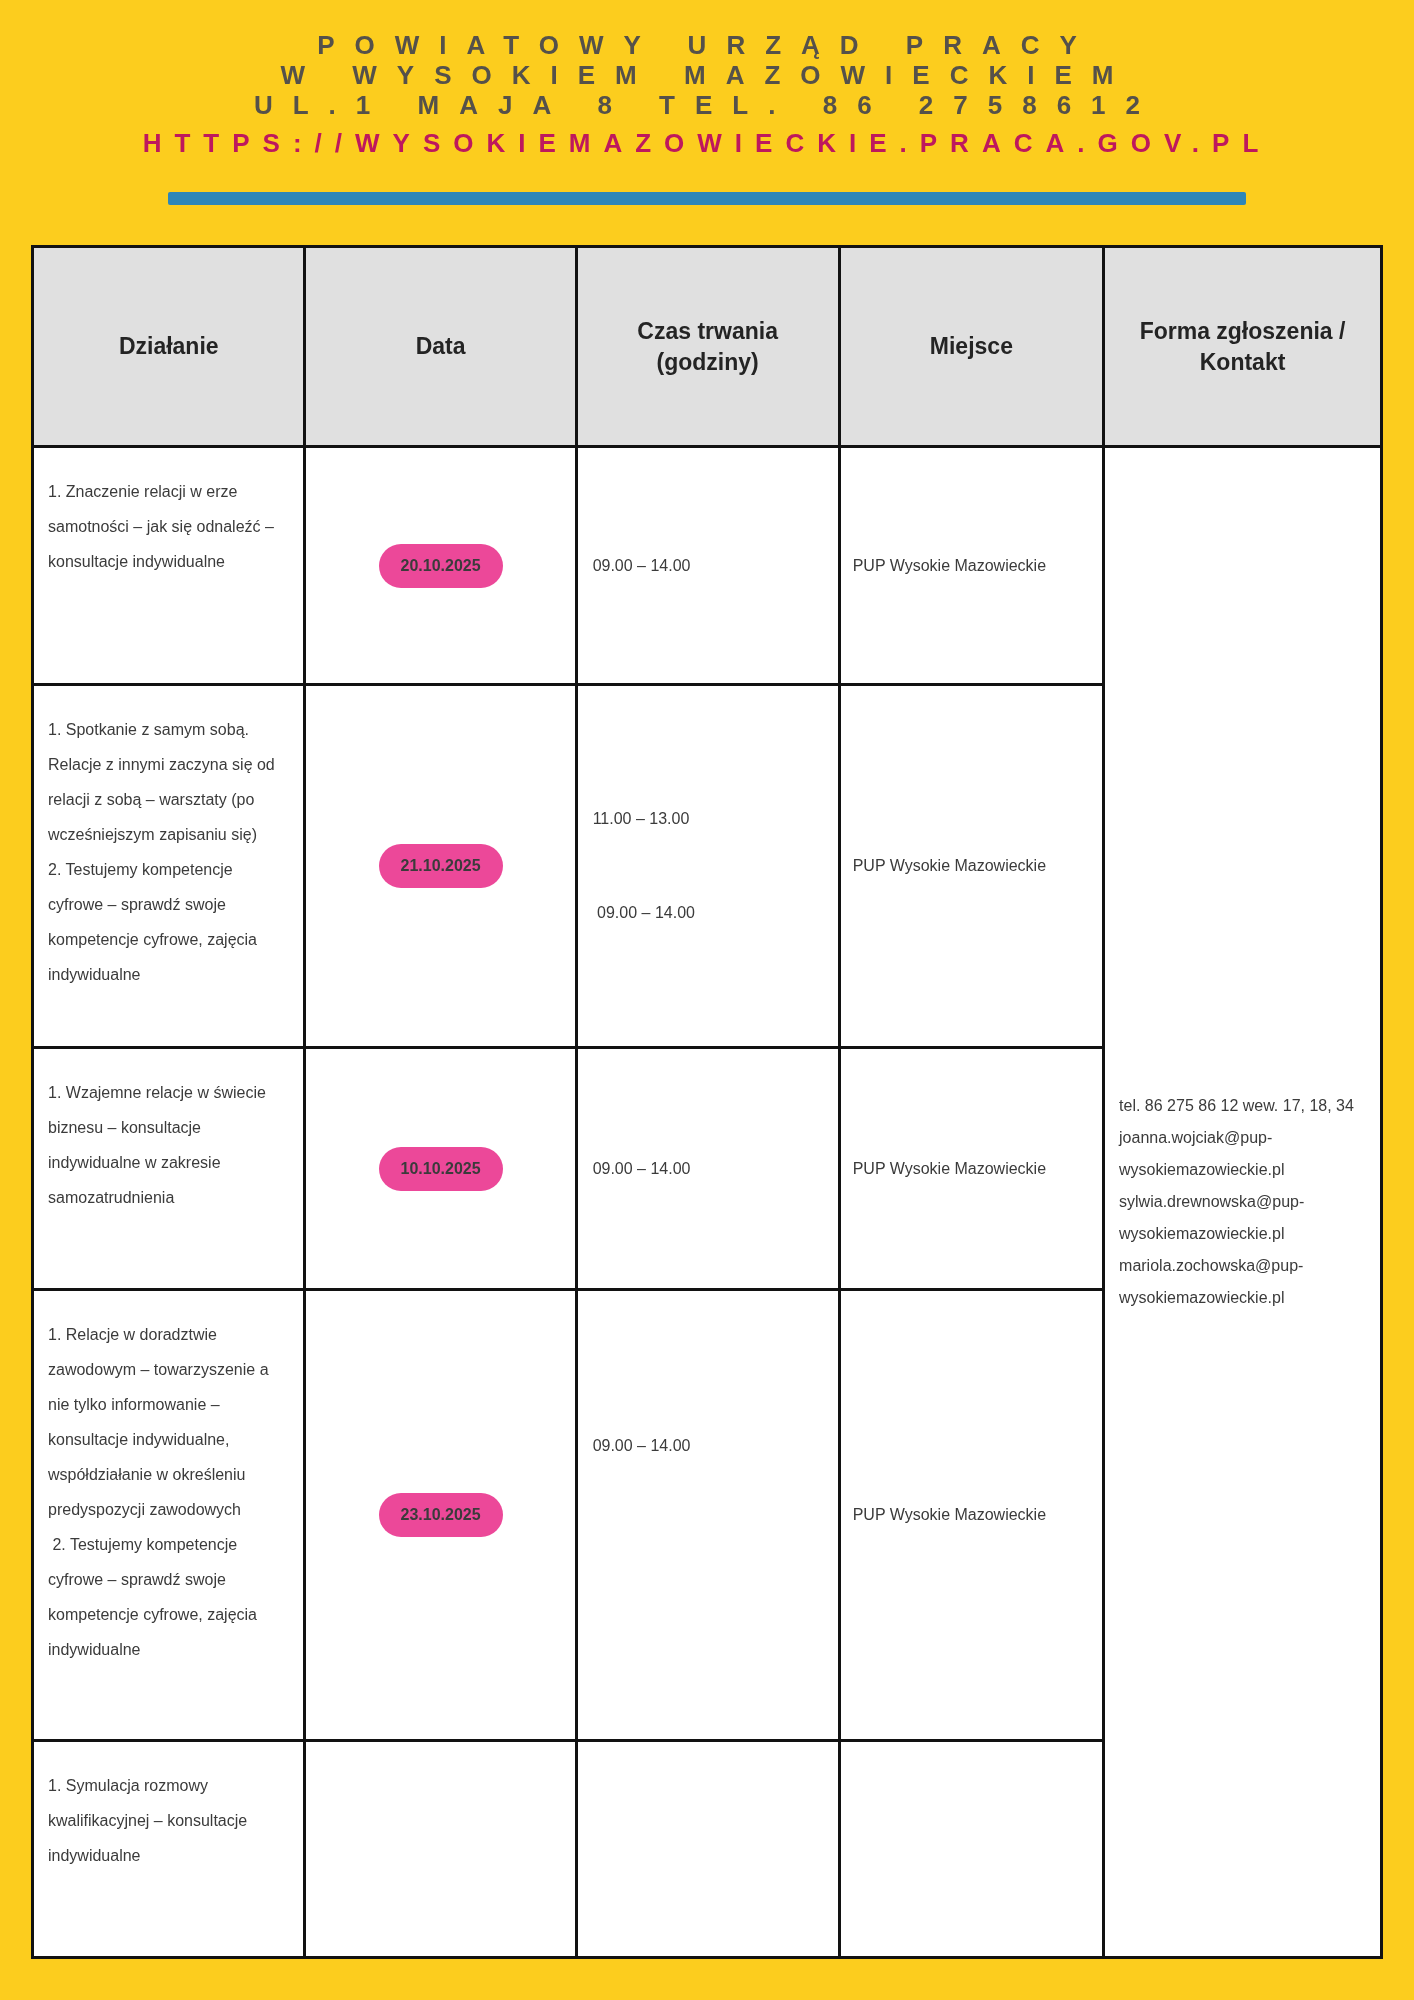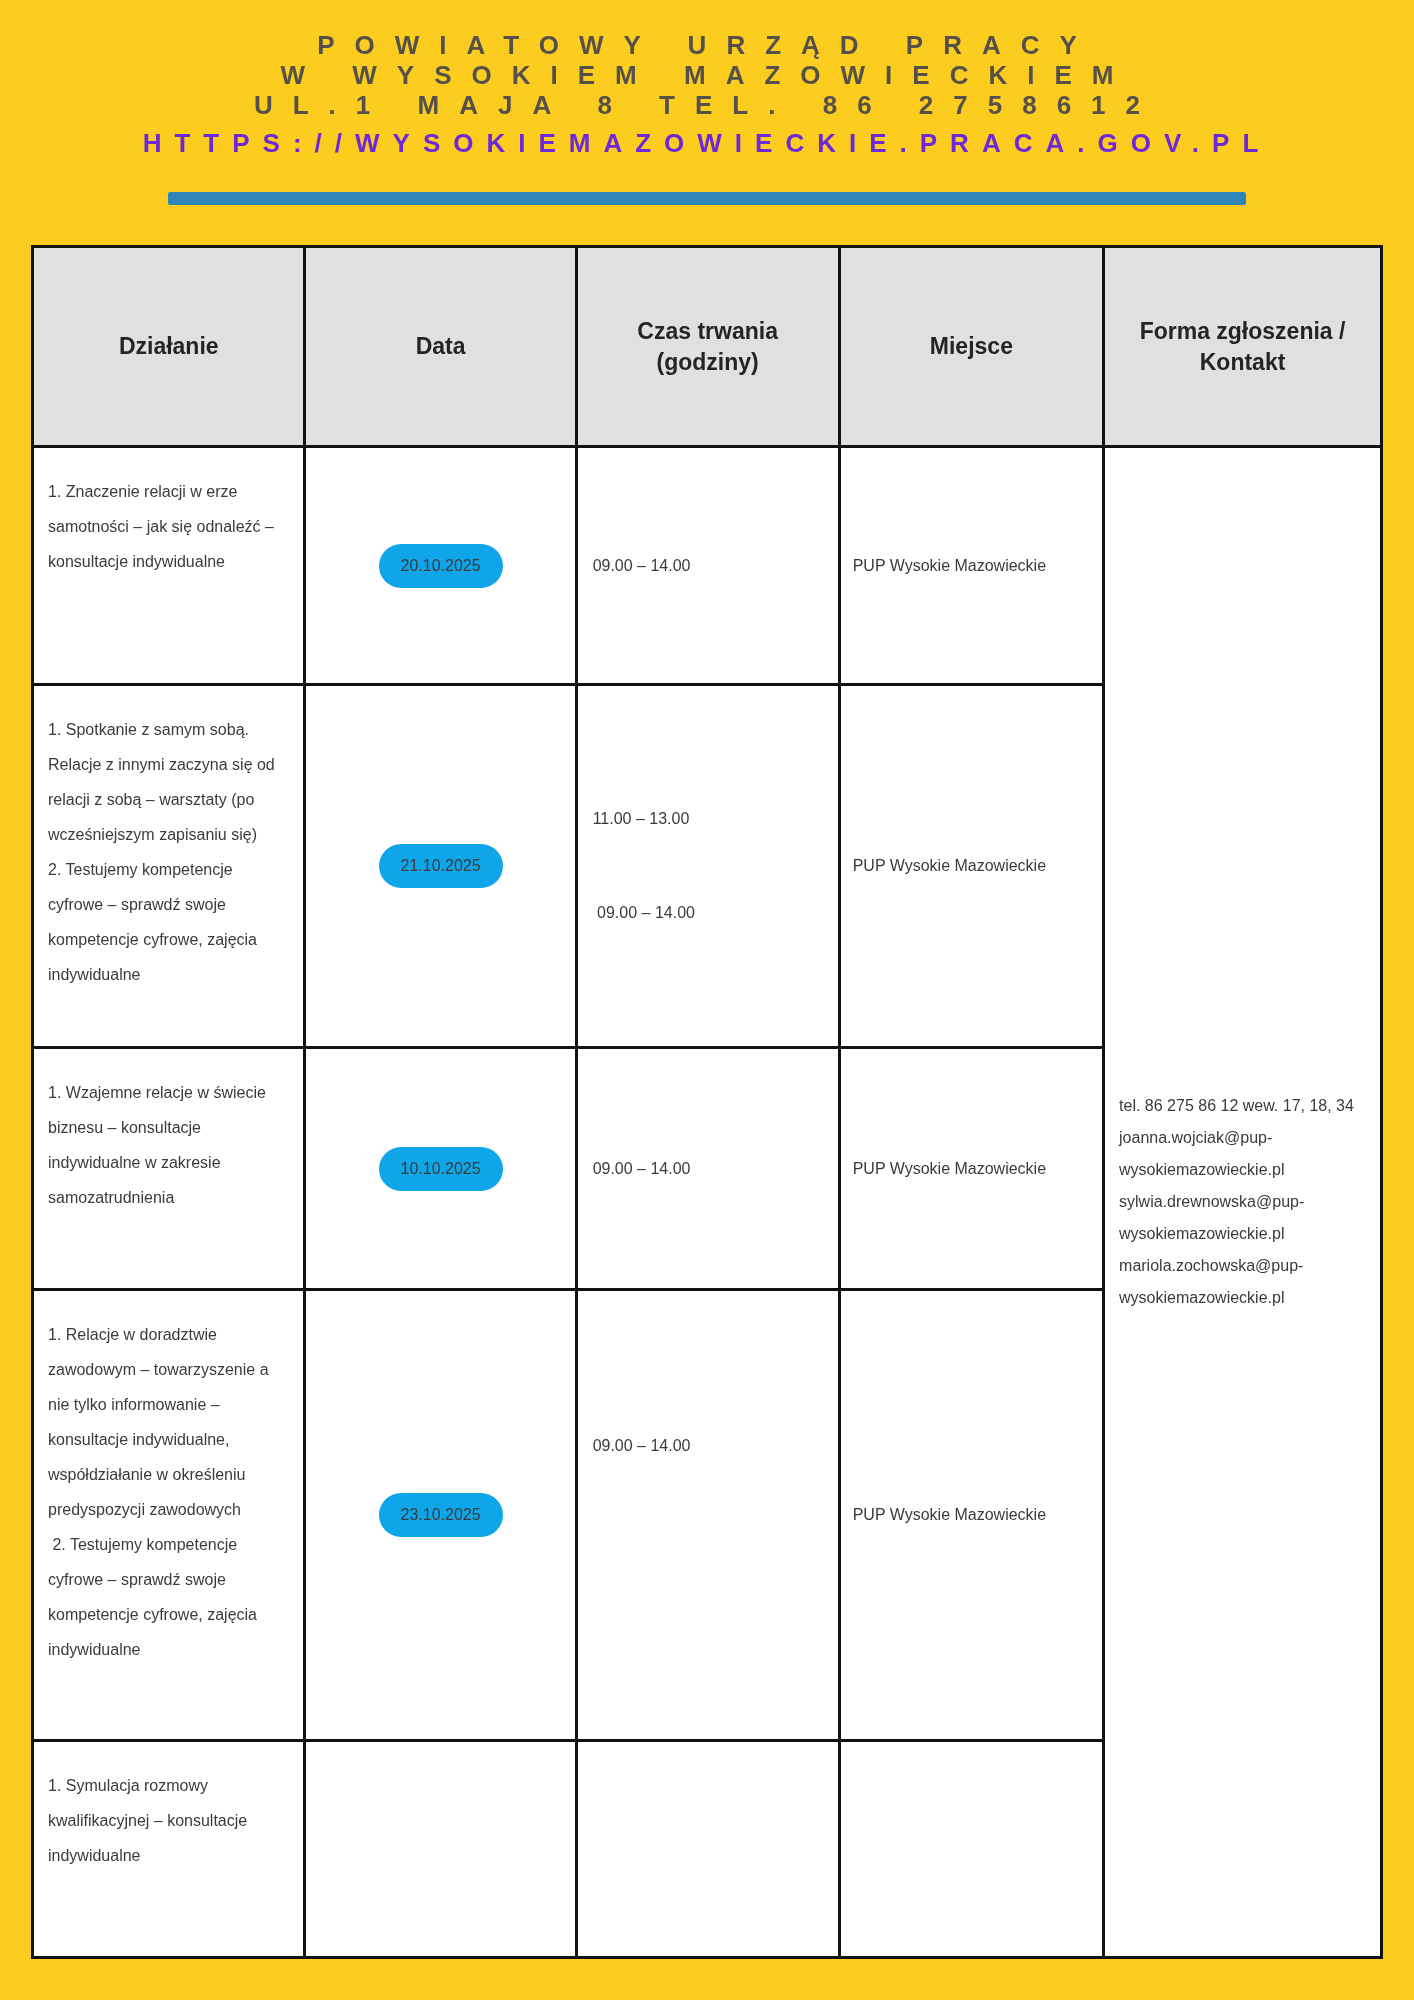--- a/index.html
+++ b/index.html
@@ -8,21 +8,21 @@
     font-family:"Liberation Sans",sans-serif;box-sizing:border-box;
   }
   
   .masthead{padding-top:30px;text-align:center;color:#55514a;}
   .masthead-line{
     font-weight:bold;font-size:26px;line-height:30px;letter-spacing:20px;
     white-space:nowrap;
   }
   .masthead-url{
     font-weight:bold;font-size:26px;line-height:30px;letter-spacing:13px;
-    margin-top:8px;white-space:nowrap;color:#6d28d9;
+    margin-top:8px;white-space:nowrap;color:#be185d;
   }
   .accent-bar{
     width:1078px;height:13px;margin:34px auto 0;background:#2e86b8;border-radius:2px;
   }
   
   .table-wrap{margin:40px 31px 0;}
   table.schedule{
     width:100%;border-collapse:collapse;table-layout:fixed;background:#ffffff;
     border:3px solid #121212;
   }
@@ -35,22 +35,22 @@
   }
   tbody tr:nth-child(1){height:238px;}
   tbody tr:nth-child(2){height:363px;}
   tbody tr:nth-child(3){height:242px;}
   tbody tr:nth-child(4){height:451px;}
   tbody tr:nth-child(5){height:217px;}
   td.cell-activity{vertical-align:top;padding:26px 16px 20px 14px;}
   .activity-text{white-space:pre-wrap;line-height:35px;}
   td.cell-date{text-align:center;}
   .date-pill{
-    display:inline-block;background:#0ea5e9;border-radius:26px;
-    padding:9px 22px;line-height:26px;color:#3b3b3b;
+    display:inline-block;background:#ec4899;border-radius:26px;
+    padding:9px 22px;line-height:26px;color:#3b3b3b;font-weight:bold;
   }
   td.cell-time{padding-left:15px;}
   .time-line{white-space:pre;line-height:30px;}
   .time-line + .time-line{margin-top:64px;}
   td.cell-time.time-top{vertical-align:top;padding-top:140px;}
   td.cell-place{padding:0 12px;}
   .place-text{line-height:34px;}
   td.cell-contact{padding:0 14px;}
   .contact-text{white-space:pre-line;overflow-wrap:anywhere;line-height:32px;}
 </style>

